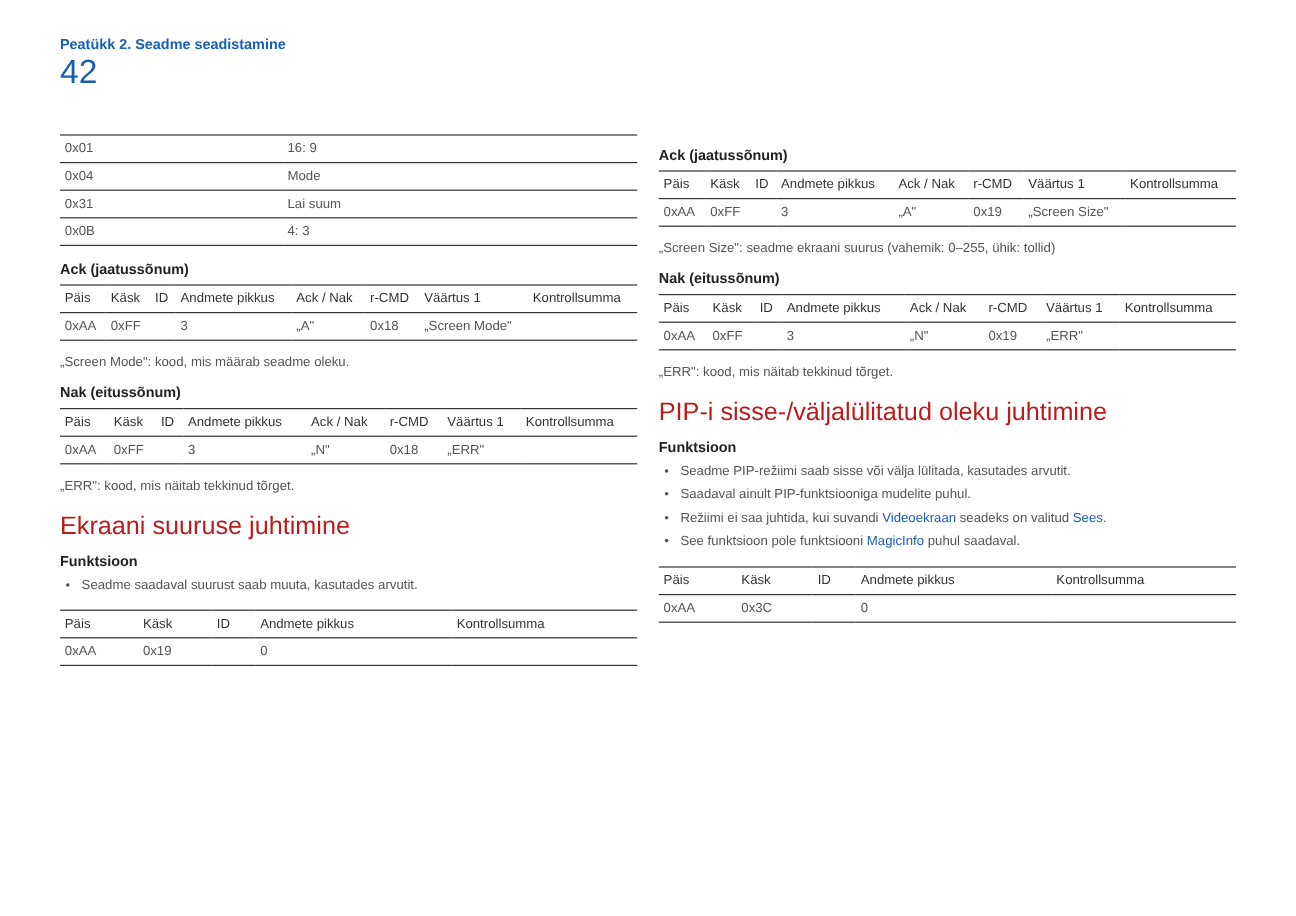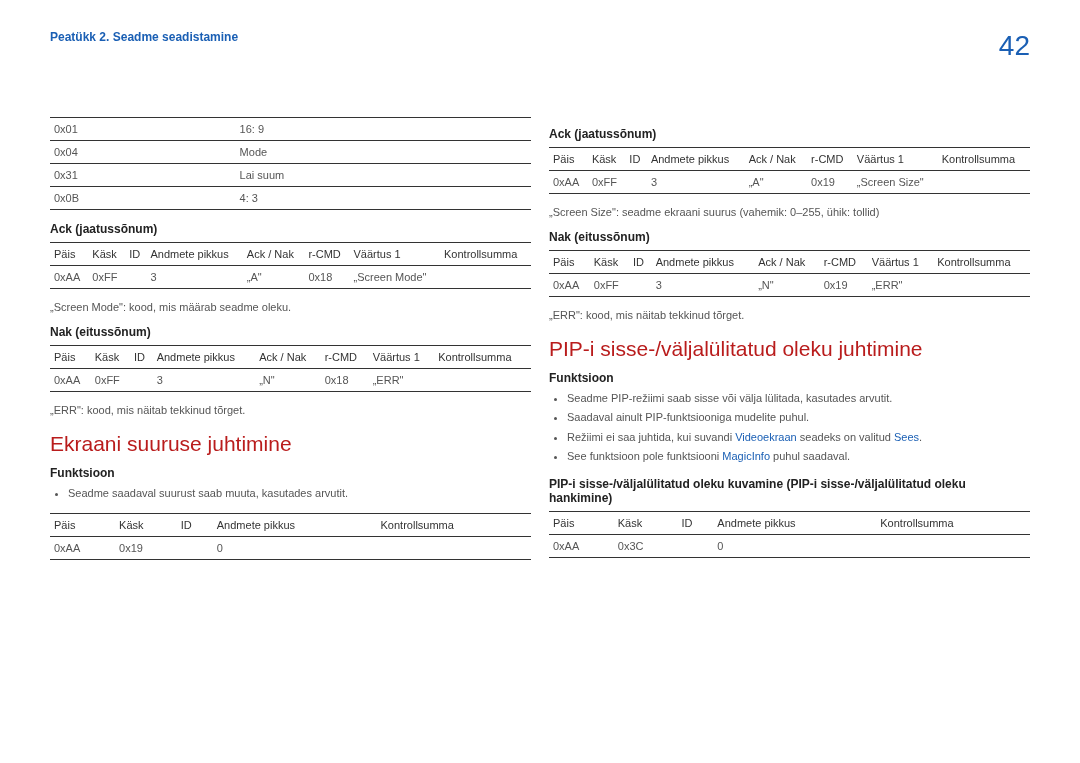--- a/index.html
+++ b/index.html
@@ -6,21 +6,21 @@
   body {
     font-family: Arial, Helvetica, sans-serif;
     font-size: 12px;
     color: #333;
     background: #fff;
     width: 1080px;
     height: 763px;
     padding: 30px 50px;
     position: relative;
   }
-  .header-row { display: flex; justify-content: space-between; align-items: flex-start; margin-bottom: 55px; }
+  .header-row { display: flex; justify-content: space-between; align-items: flex-start; margin-bottom: 36px; flex-direction: column; }
   .chapter-title { color: #1a5fb4; font-weight: bold; font-size: 12px; }
   .page-num { color: #1a5fb4; font-size: 28px; font-weight: 300; }
   .columns { display: flex; gap: 18px; }
   .col { flex: 1; width: 490px; }
   table { width: 100%; border-collapse: collapse; margin-bottom: 12px; }
   th, td { text-align: left; padding: 5px 4px; font-size: 11px; vertical-align: top; }
   thead th { font-weight: normal; }
   tbody td { color: #555; }
   .rule-top { border-top: 1px solid #333; }
   .rule-bottom { border-bottom: 1px solid #333; }
@@ -215,21 +215,20 @@
       <li>Saadaval ainult PIP-funktsiooniga mudelite puhul.</li>
       <li>
         <span>Režiimi ei saa juhtida, kui suvandi</span>
         <span class="inline-key">Videoekraan</span><span> seadeks on valitud </span><span class="inline-key">Sees</span><span>.</span>
       </li>
       <li>
         <span>See funktsioon pole funktsiooni</span>
         <span class="inline-key">MagicInfo</span><span> puhul saadaval.</span>
       </li>
     </ul>
-    <div class="section-h4">PIP-i sisse-/väljalülitatud oleku kuvamine (PIP-i sisse-/väljalülitatud oleku hankimine)</div>
     <table>
       <thead>
           <tr class="rule-top rule-bottom">
         <th>Päis</th>
             <th>Käsk</th>
             <th>ID</th>
             <th>Andmete pikkus</th>
             <th>Kontrollsumma</th>
       </tr>
         </thead>

